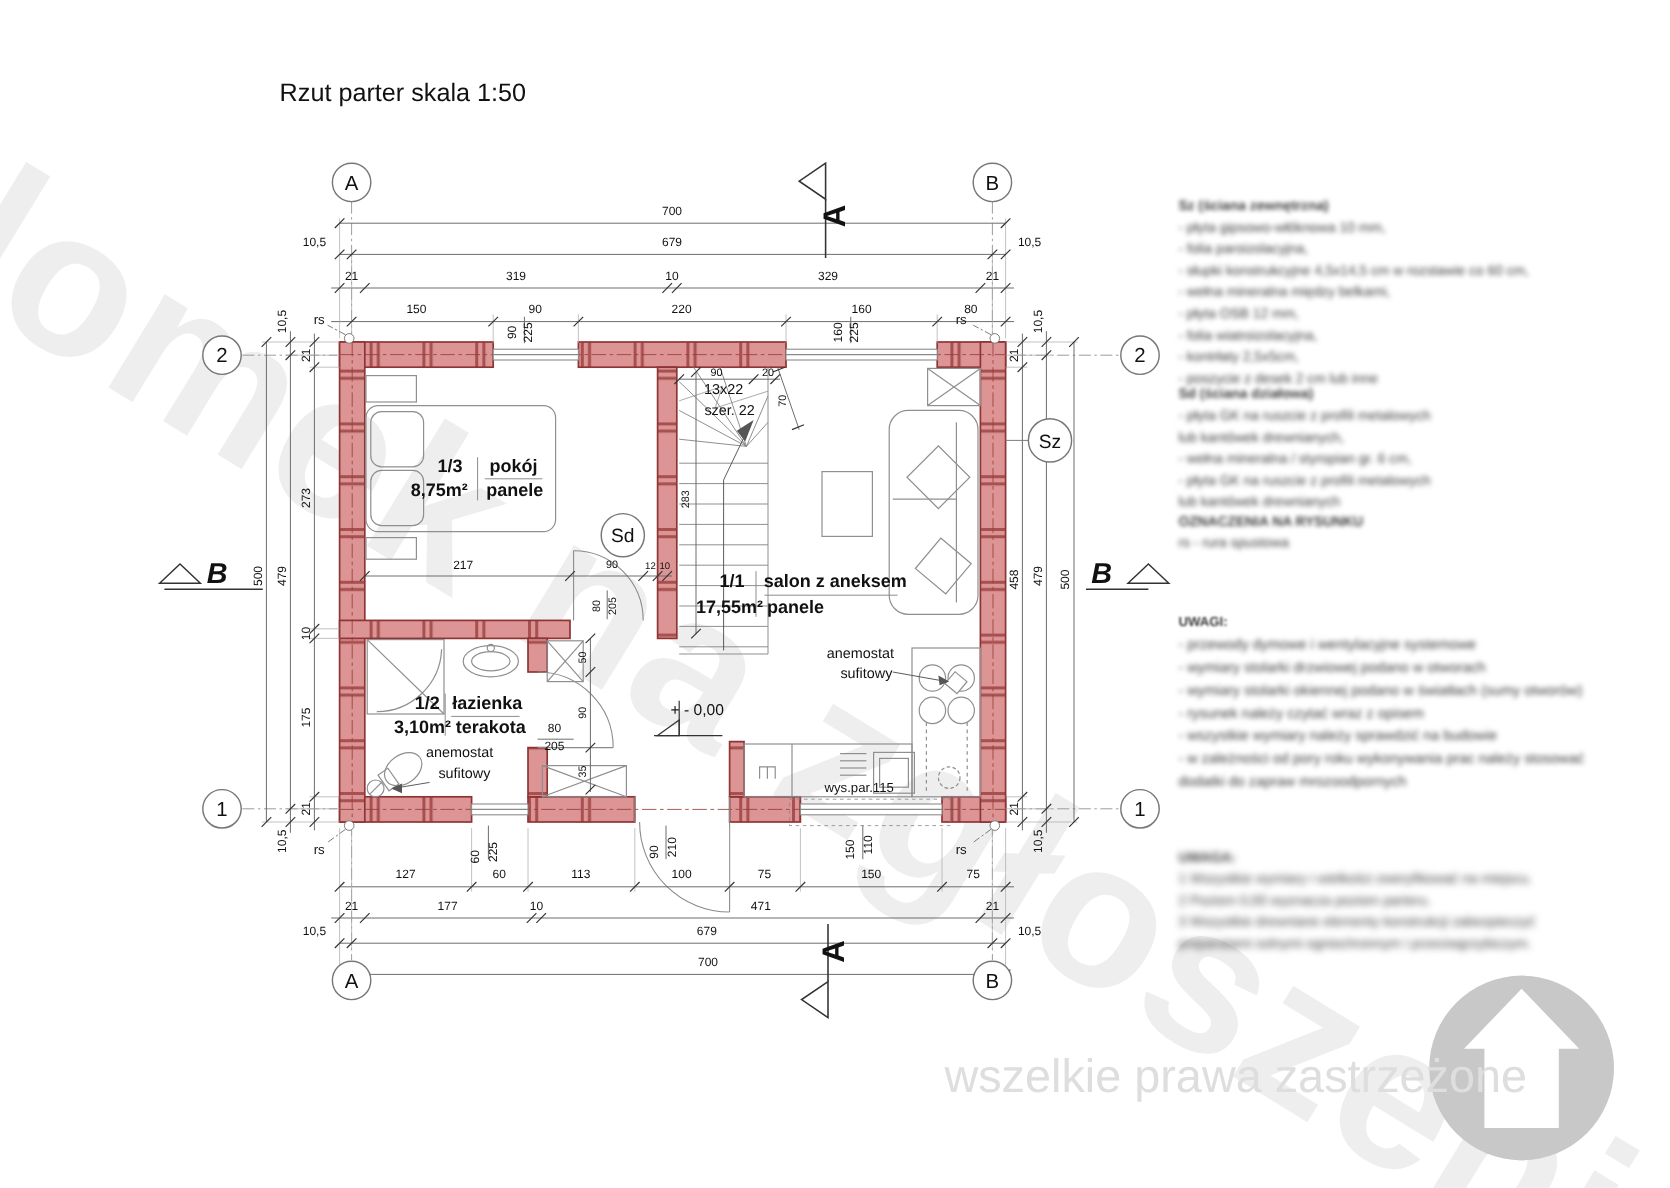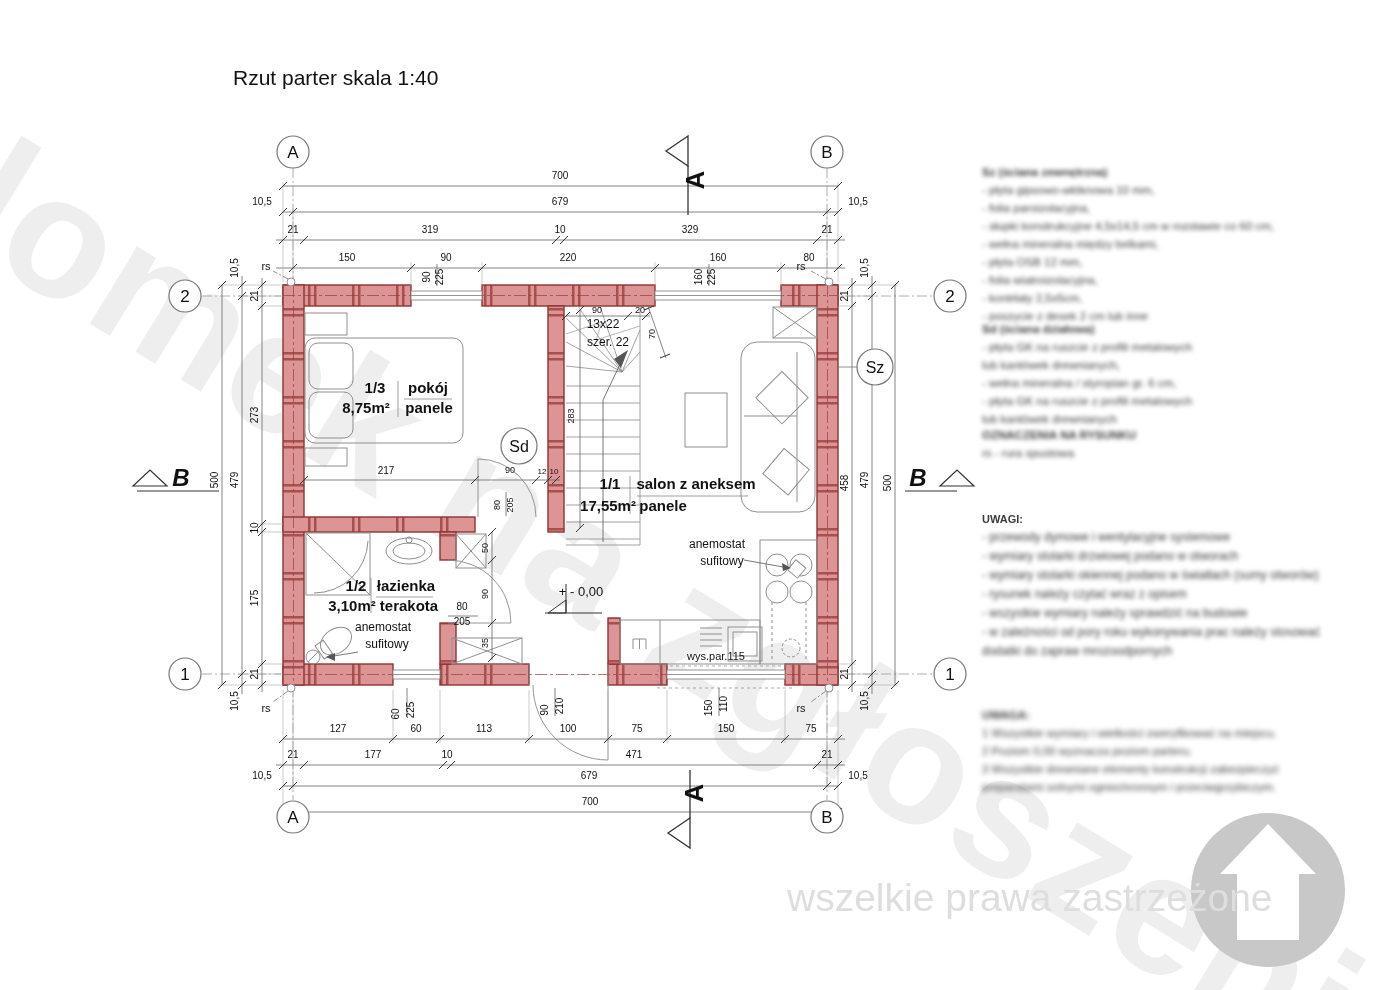--- a/index.html
+++ b/index.html
@@ -27,21 +27,21 @@
   #legend-sec-4 .ln{filter:blur(2.9px);}
   #copyright{position:absolute;left:787px;top:876px;font-size:39px;color:#dedede;}
 </style>
 </head>
 <body>
 
 <div id="canvas">
 
   <div id="diag-watermark">domek na zgłoszenie</div>
 
-  <div id="title">Rzut parter skala 1:40</div>
+  <div id="title">Rzut parter skala 1:50</div>
 
   <svg id="plan-svg" width="1392" height="990" viewBox="0 0 1392 990">
     <defs>
       <pattern id="wh" width="44" height="21" patternUnits="userSpaceOnUse">
         <rect width="44" height="21" fill="#dc9494"></rect>
         <rect x="0" width="2.5" height="21" fill="#a84f4f"></rect>
         <rect x="6" width="2.5" height="21" fill="#a84f4f"></rect>
       </pattern>
       <pattern id="wv" width="21" height="44" patternUnits="userSpaceOnUse">
         <rect width="21" height="44" fill="#dc9494"></rect>

